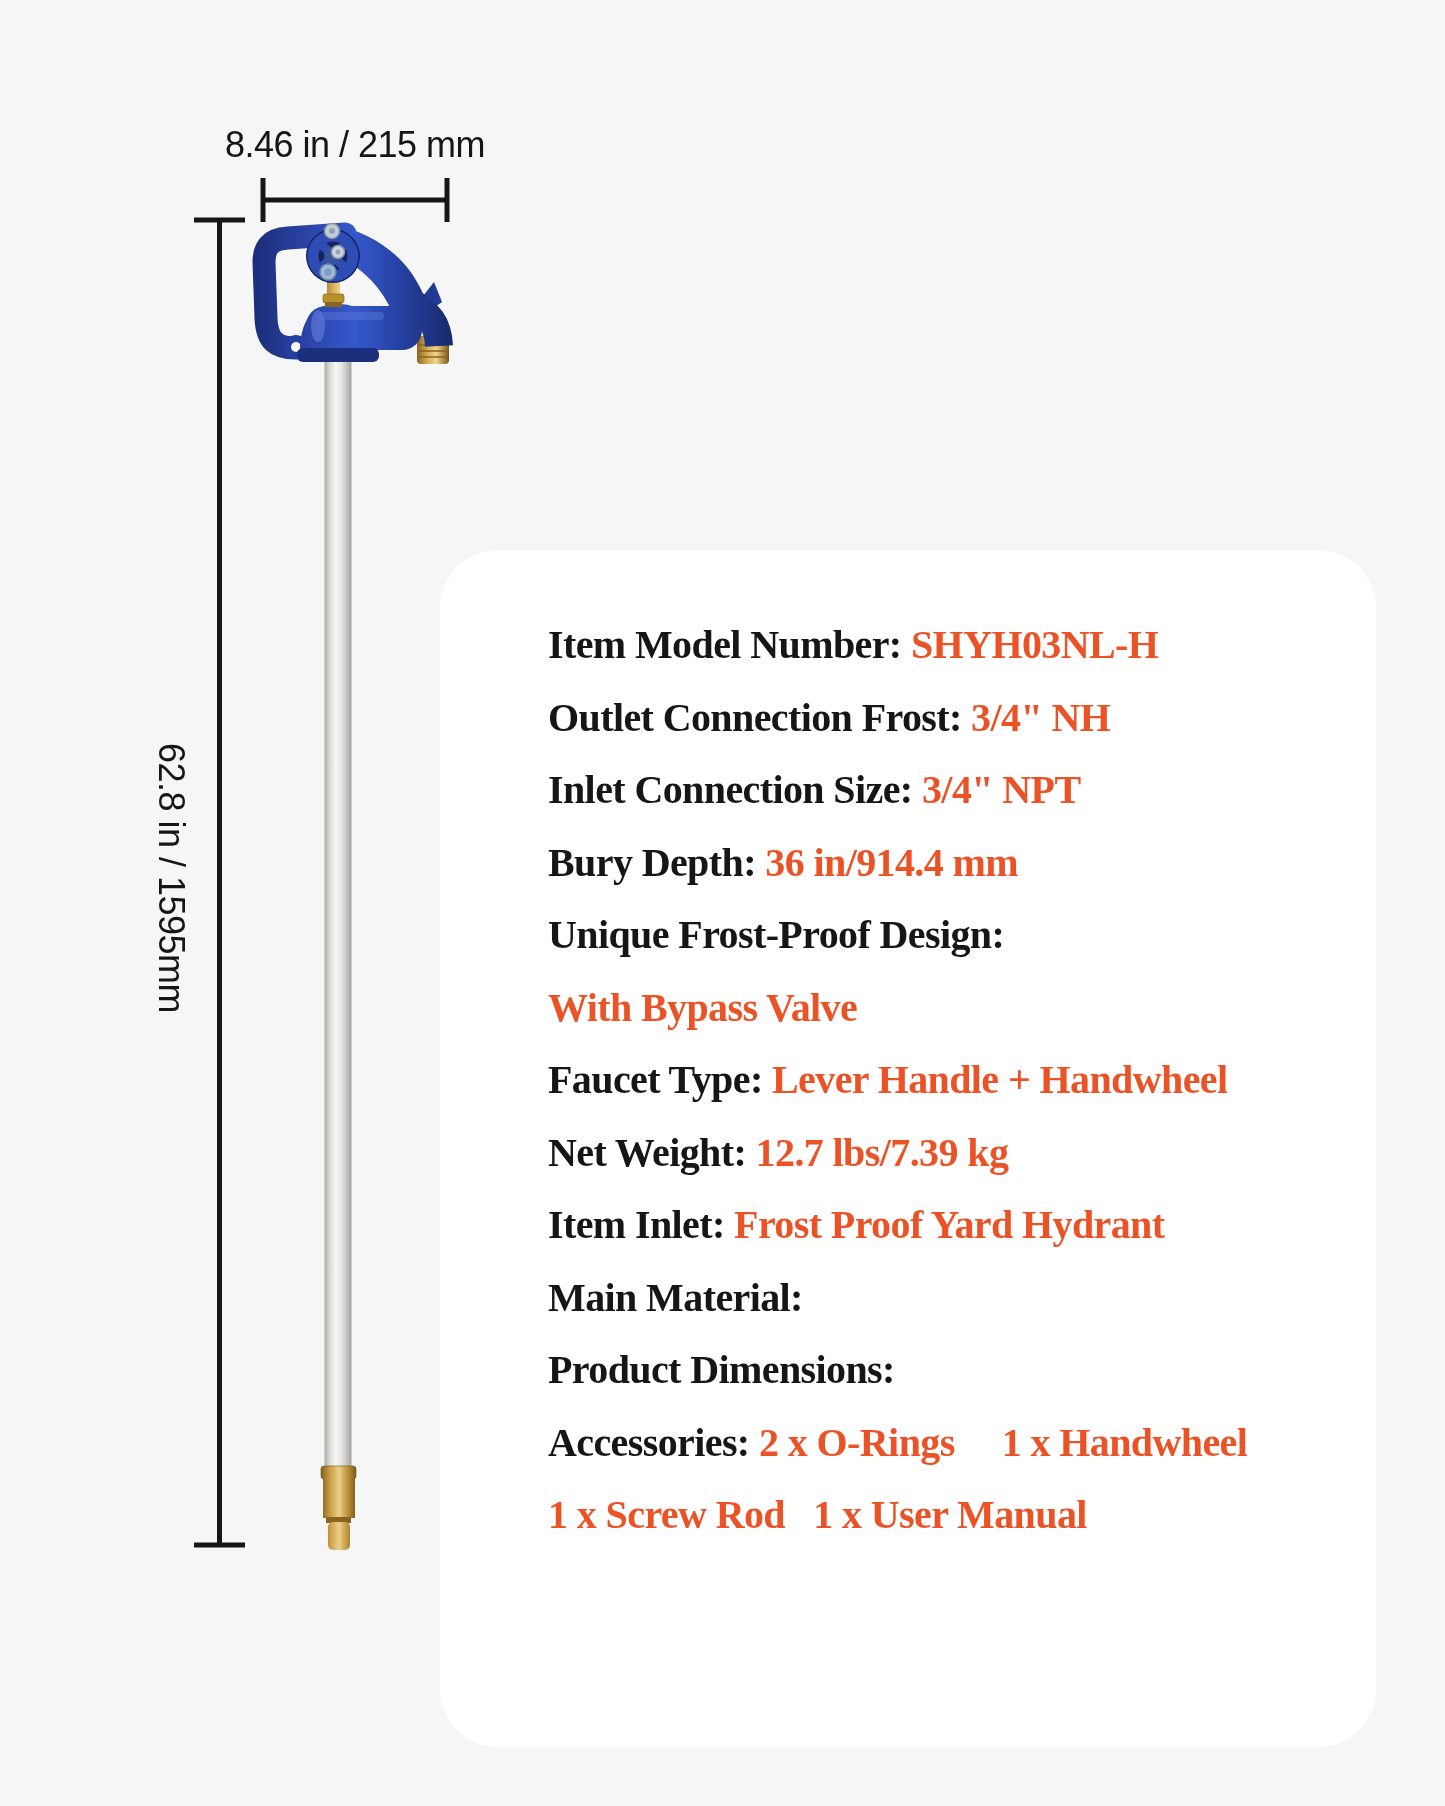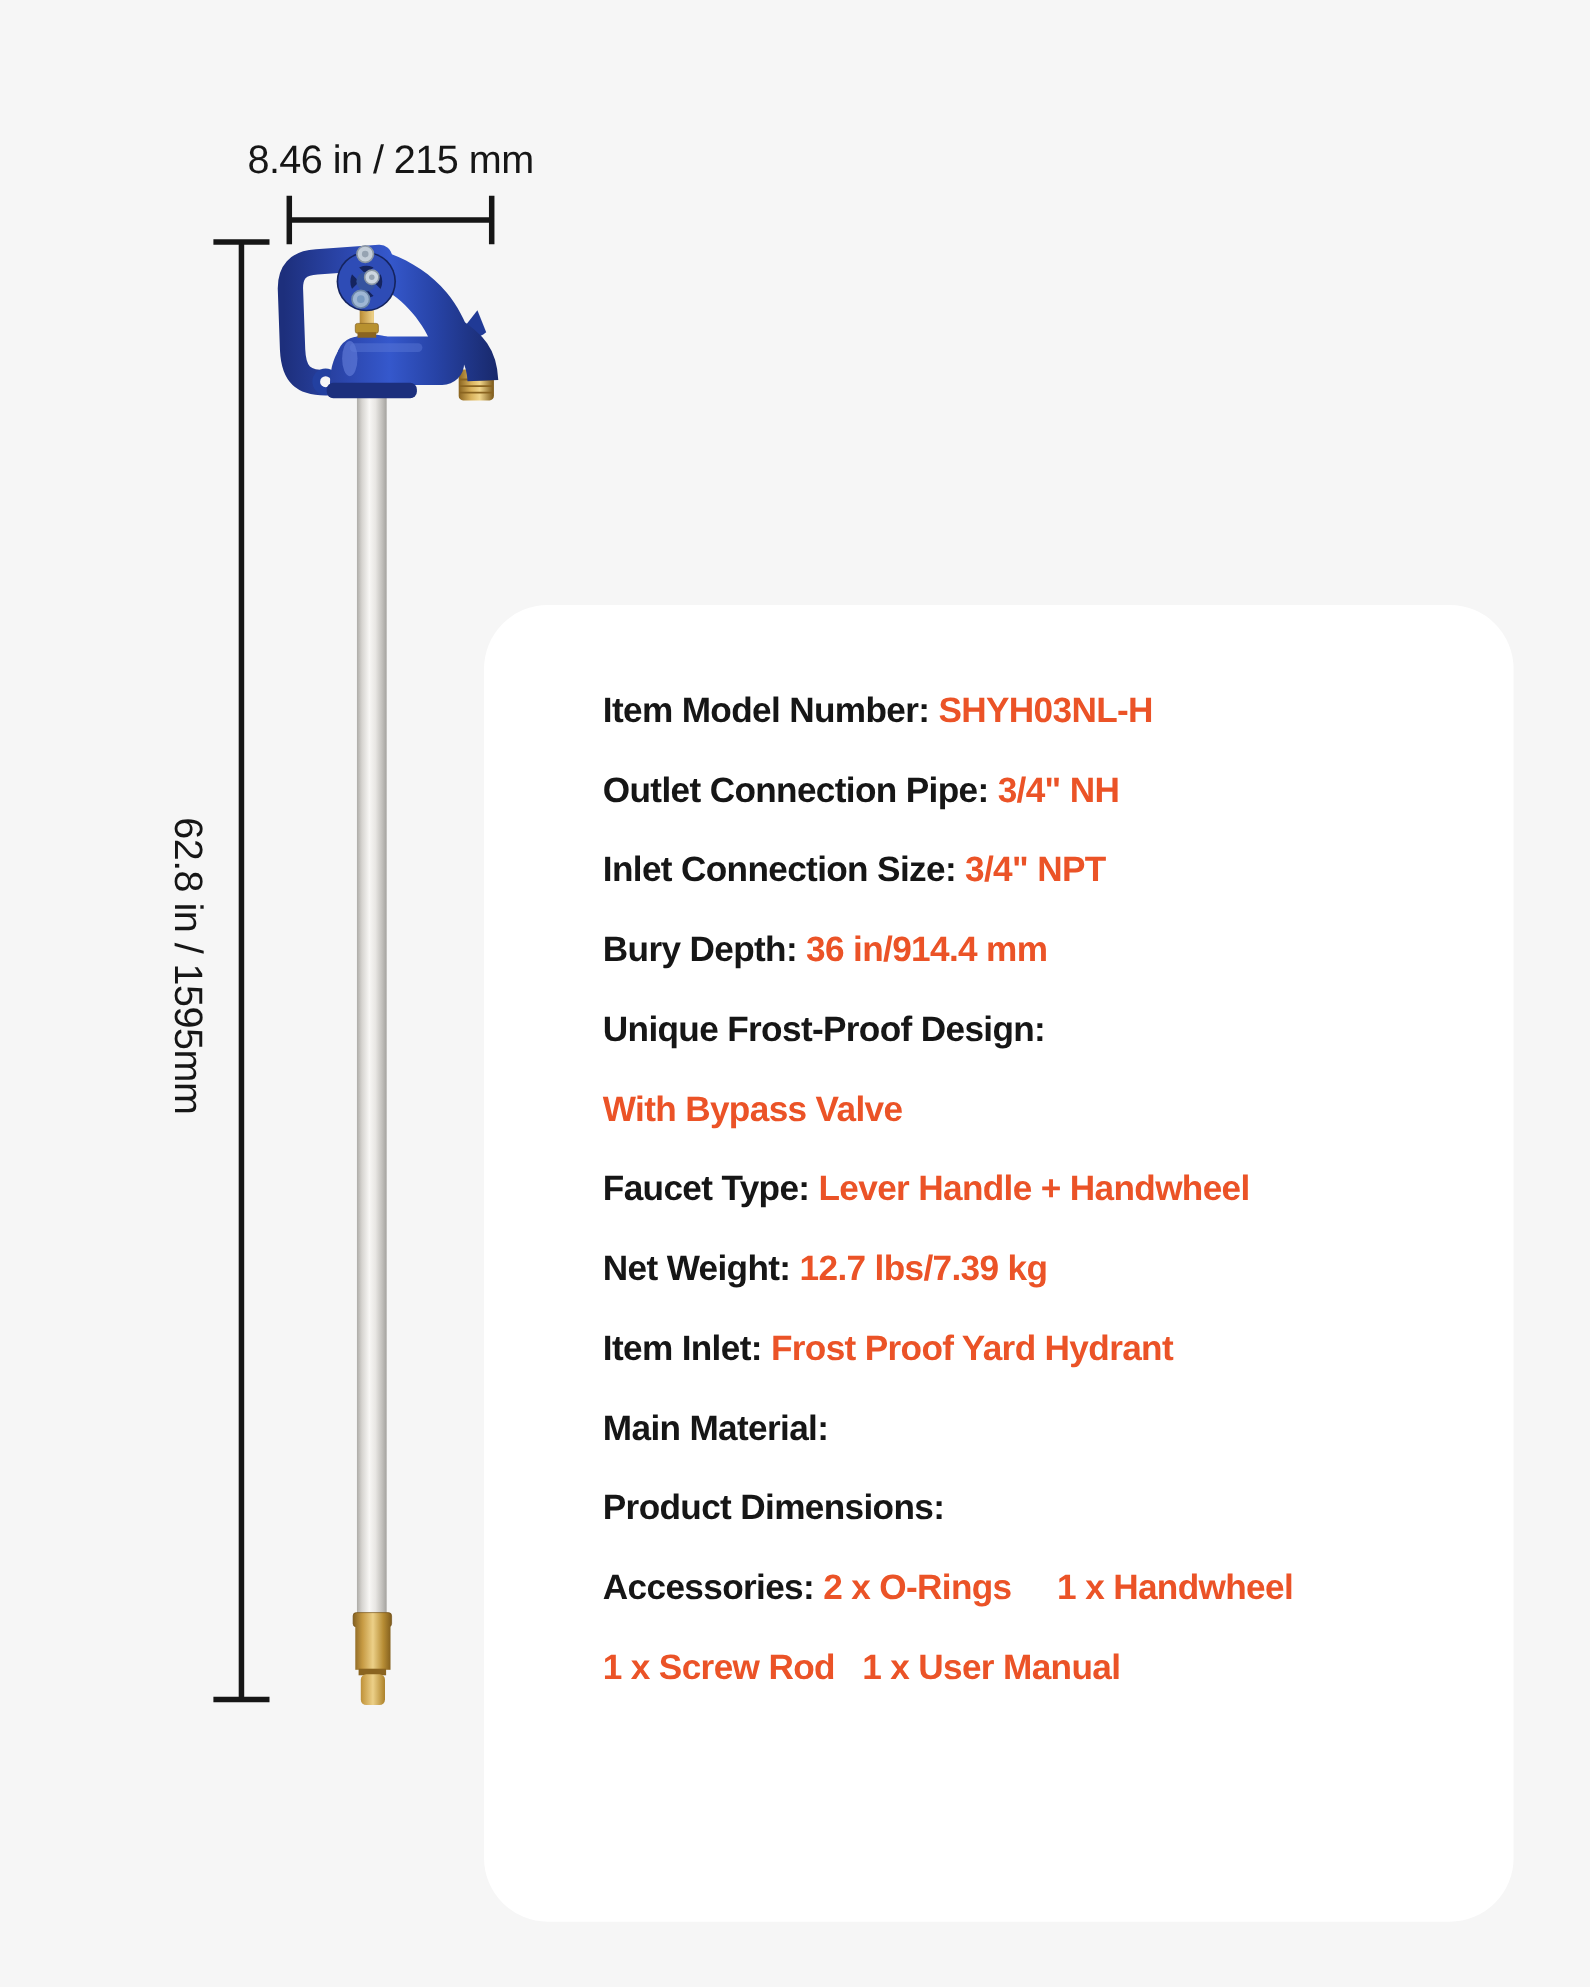--- a/index.html
+++ b/index.html
@@ -23,21 +23,21 @@
     transform:rotate(90deg);transform-origin:center center;
   }
 
   .spec-panel{
     position:absolute;left:440px;top:550px;width:936px;height:1197px;
     background:#ffffff;border-radius:58px;box-sizing:border-box;
     padding:59px 18px 0 108px;
   }
   .spec-line{
     white-space:pre;line-height:72.5px;height:72.5px;
-    font-size:32px;letter-spacing:-0.6px;
+    font-size:40px;letter-spacing:-0.6px;font-family:Liberation Serif, serif;
   }
   .spec-line .lab{font-weight:600;color:#161616;}
   .spec-line .val{font-weight:700;color:#eb5327;}
 </style>
 </head>
 <body>
 
 <div class="stage">
 
   <svg class="art" viewBox="0 0 1445 1806" aria-hidden="true">
@@ -134,21 +134,21 @@
         <circle cx="328" cy="272" r="3.5" fill="#7b9cc2"></circle>
       </g>
     </g>
   </svg>
 
   <div class="dim-label horizontal">8.46 in / 215 mm</div>
   <div class="dim-label vertical">62.8 in / 1595mm</div>
 
   <div class="spec-panel">
     <div class="spec-line"><span class="lab">Item Model Number: </span><span class="val">SHYH03NL-H</span></div>
-    <div class="spec-line"><span class="lab">Outlet Connection Pipe: </span><span class="val">3/4" NH</span></div>
+    <div class="spec-line"><span class="lab">Outlet Connection Frost: </span><span class="val">3/4" NH</span></div>
     <div class="spec-line"><span class="lab">Inlet Connection Size: </span><span class="val">3/4" NPT</span></div>
     <div class="spec-line"><span class="lab">Bury Depth: </span><span class="val">36 in/914.4 mm</span></div>
     <div class="spec-line"><span class="lab">Unique Frost-Proof Design:</span><span class="val"></span></div>
     <div class="spec-line"><span class="lab"></span><span class="val">With Bypass Valve</span></div>
     <div class="spec-line"><span class="lab">Faucet Type: </span><span class="val">Lever Handle + Handwheel</span></div>
     <div class="spec-line"><span class="lab">Net Weight: </span><span class="val">12.7 lbs/7.39 kg</span></div>
     <div class="spec-line"><span class="lab">Item Inlet: </span><span class="val">Frost Proof Yard Hydrant</span></div>
     <div class="spec-line"><span class="lab">Main Material:</span><span class="val"></span></div>
     <div class="spec-line"><span class="lab">Product Dimensions:</span><span class="val"></span></div>
     <div class="spec-line"><span class="lab">Accessories: </span><span class="val">2 x O-Rings     1 x Handwheel</span></div>

